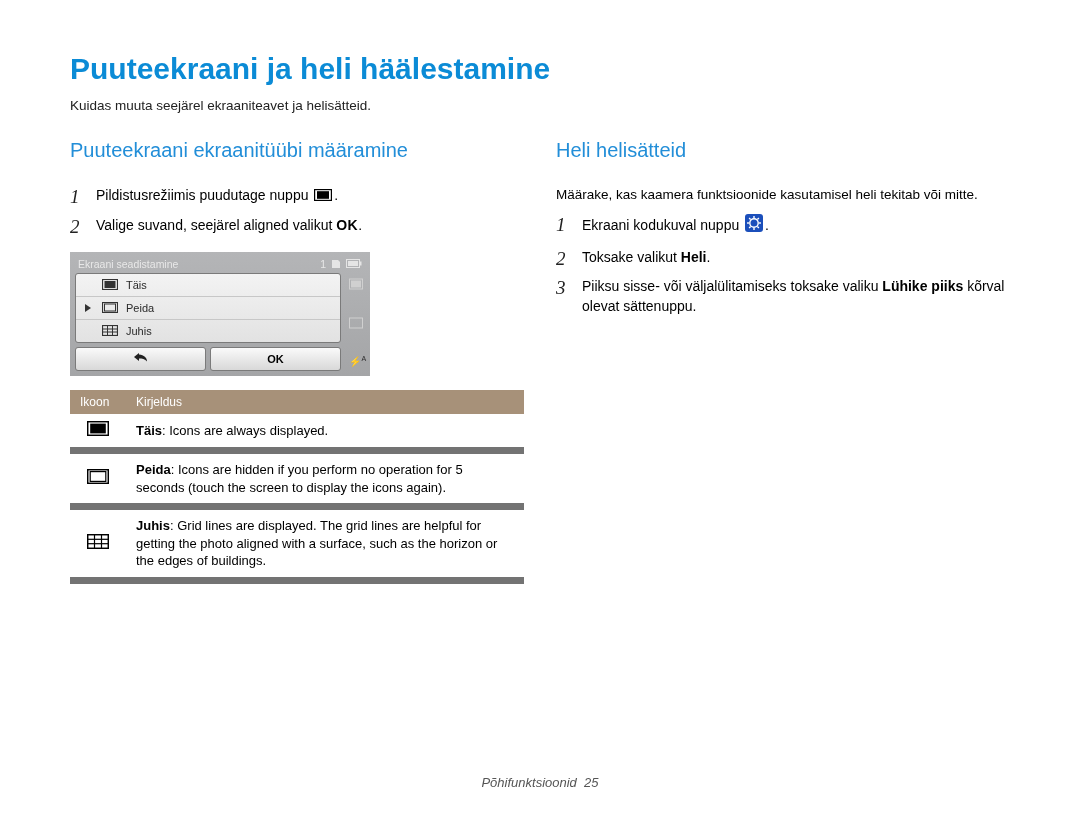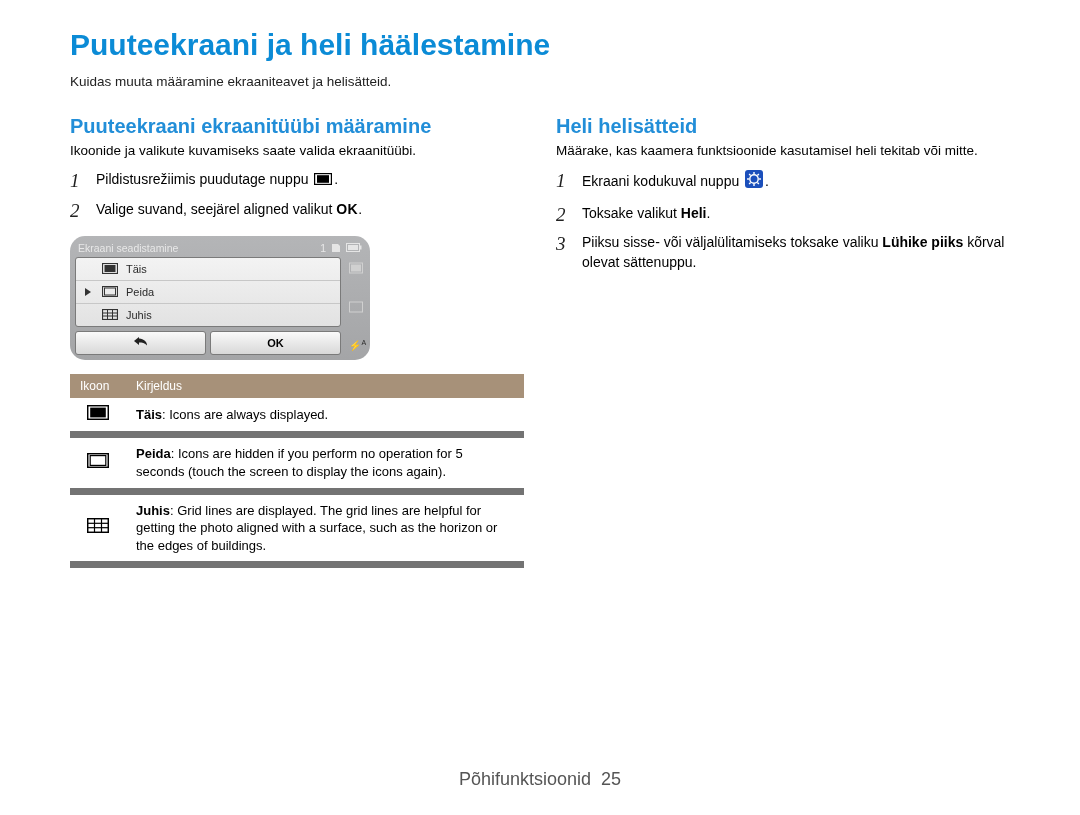--- a/index.html
+++ b/index.html
@@ -6,21 +6,21 @@
   body {
     font-family: Arial, Helvetica, sans-serif;
     margin: 0;
     padding: 0;
     background: #fff;
     width: 1080px;
     height: 815px;
     position: relative;
   }
   .page {
-    padding: 28px 70px 30px 70px;
+    padding: 52px 70px 30px 70px;
   }
   .main-title {
     font-size: 30px;
     color: #0b8bd6;
     font-weight: bold;
     margin: 0 0 12px 0;
   }
   .subtitle {
     font-size: 13.5px;
     color: #222;
@@ -30,22 +30,22 @@
     display: flex;
     gap: 32px;
   }
   .col {
     flex: 1;
     min-width: 0;
   }
   .sec-title {
     font-size: 20px;
     color: #228ed8;
-    font-weight: bold;
-    margin: 0 0 4px 0;
+    font-weight: normal;
+    margin: 0 0 24px 0;
   }
   .sec-desc {
     font-size: 13.5px;
     margin: 0 0 10px 0;
     line-height: 1.35;
   }
   ol.steps {
     list-style: none;
     padding: 0;
     margin: 6px 0 0 0;
@@ -73,21 +73,21 @@
   .inline-icon {
     display: inline-block;
     vertical-align: middle;
     margin: 0 2px;
   }
   
   .lcd {
     margin: 16px 0 14px 0;
     width: 300px;
     background: linear-gradient(#b4b5b7, #a4a5a7);
-    border-radius: 15px;
+    border-radius: 0;
     padding: 6px 5px 5px 5px;
   }
   .lcd-header {
     display: flex;
     font-size: 10.5px;
     color: #e8e8e8;
     justify-content: space-between;
     padding: 0 3px 3px 3px;
   }
   .lcd-status {
@@ -173,38 +173,38 @@
   table.icontable td.iconcell {
     width: 56px;
     text-align: center;
   }
   .footer {
     position: absolute;
     bottom: 25px;
     left: 0;
     right: 0;
     text-align: center;
-    font-size: 18px;
+    font-size: 13px;
     color: #555;
+    font-style: italic;
   }
   
   svg { display: inline-block; }
 </style>
 </head>
 <body>
 
 <div class="page">
   <h1 class="main-title">Puuteekraani ja heli häälestamine</h1>
-  <div class="subtitle">Kuidas muuta määramine ekraaniteavet ja helisätteid.</div>
+  <div class="subtitle">Kuidas muuta seejärel ekraaniteavet ja helisätteid.</div>
 
   <div class="columns">
 
     <div class="col">
       <h2 class="sec-title">Puuteekraani ekraanitüübi määramine</h2>
-      <div class="sec-desc">Ikoonide ja valikute kuvamiseks saate valida ekraanitüübi.</div>
 
       <ol class="steps">
         <li>
           <span>Pildistusrežiimis puudutage nuppu </span>
           <span class="inline-icon">
             <svg width="18" height="12" viewBox="0 0 18 12">
                 <rect x="0.5" y="0.5" width="17" height="11" fill="none" stroke="#000" stroke-width="1.4"></rect>
                 <rect x="3" y="2.2" width="12" height="7.6" fill="#000"></rect>
               </svg>
           </span><span>.</span>

